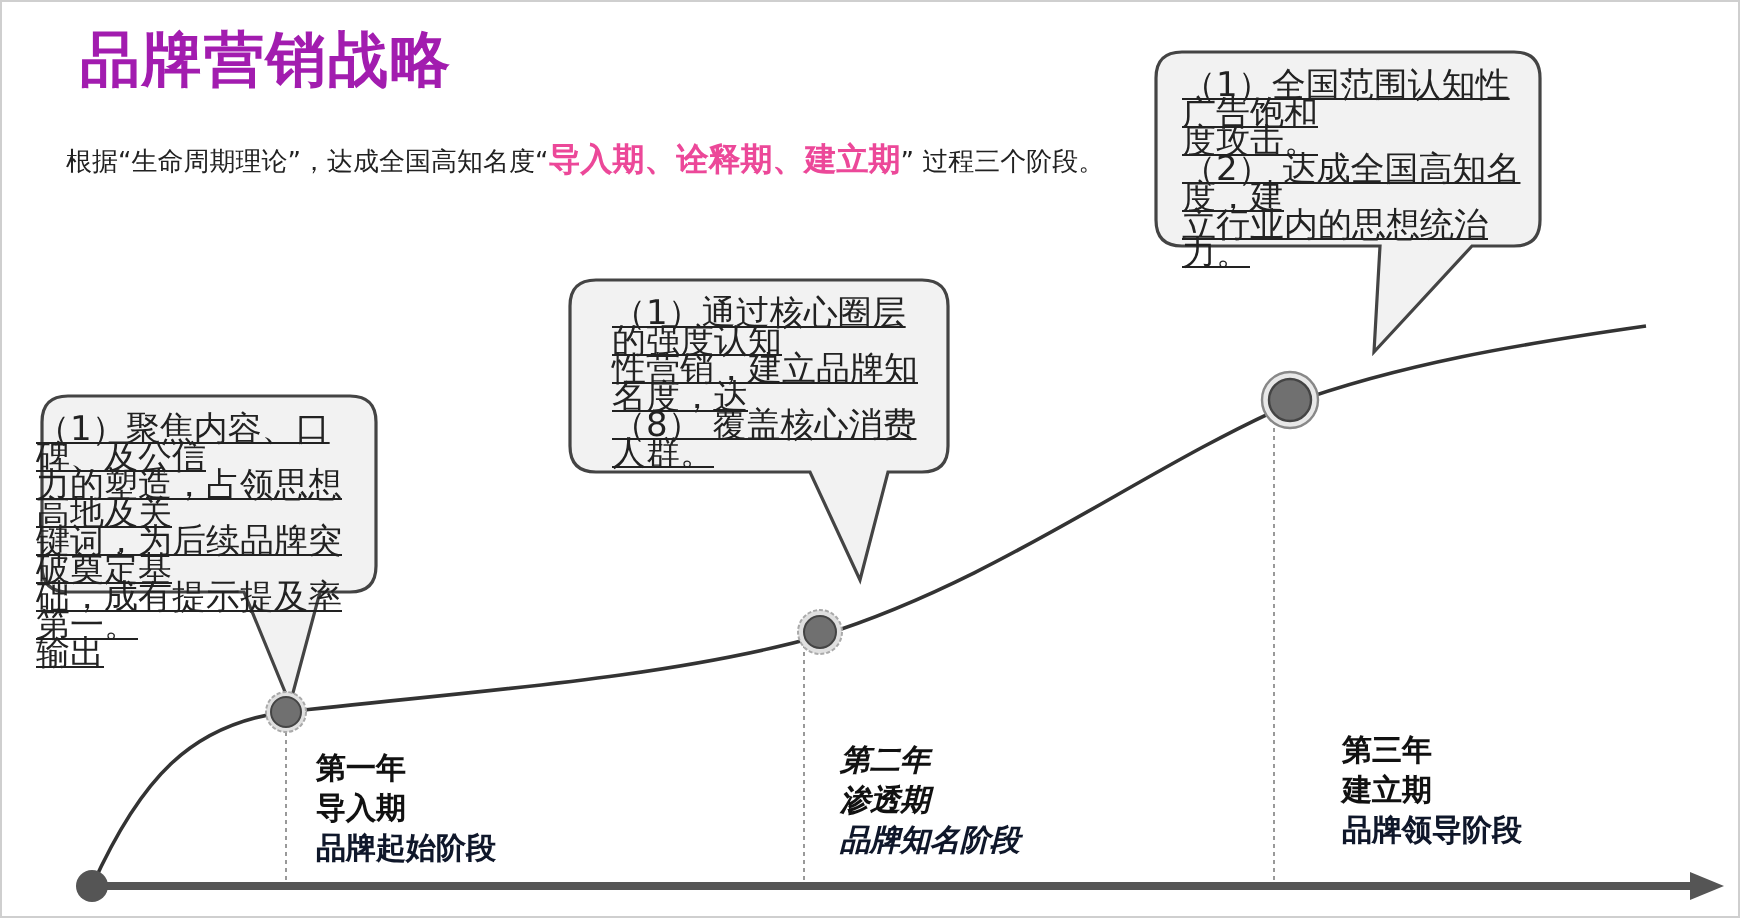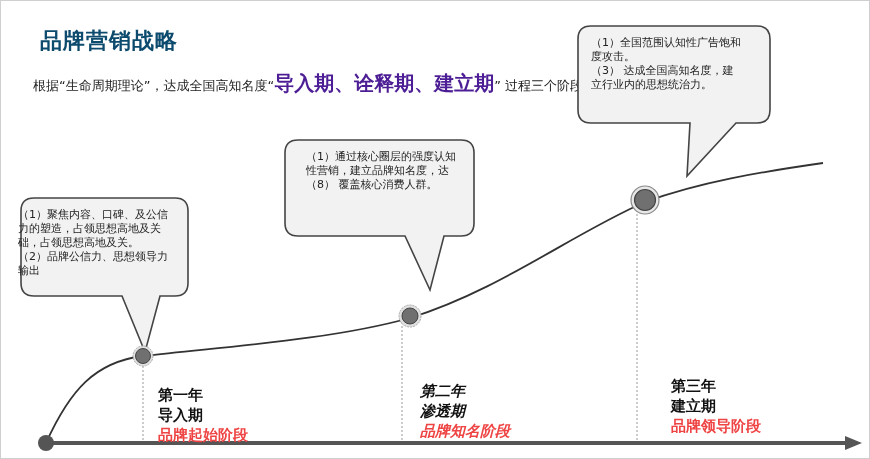--- a/index.html
+++ b/index.html
@@ -1,25 +1,25 @@
 <!DOCTYPE html>
 <html><head>
   <meta charset="utf-8">
   <style>
     html, body { margin: 0; padding: 0; background: #ffffff; }
     body { width: 870px; height: 459px; overflow: hidden; position: relative; font-family: "DejaVu Sans", sans-serif; }
     .frame { position: absolute; left: 0; top: 0; width: 868px; height: 457px; border: 1px solid #cfcfcf; background: #fff; }
-    .title { position: absolute; left: 40px; top: 10px; font-size: 22px; font-weight: bold; color: #0c4a6e; letter-spacing: 1px; white-space: nowrap; margin-top: 16px; }
+    .title { position: absolute; left: 40px; top: 10px; font-size: 30px; font-weight: bold; color: #a21caf; letter-spacing: 1px; white-space: nowrap; }
     .intro { position: absolute; left: 33px; top: 70px; font-size: 13px; color: #222; white-space: nowrap; }
-    .intro .bold { font-weight: bold; font-size: 20px; color: #4c1d95; }
+    .intro .bold { font-weight: bold; font-size: 16px; color: #ec4899; }
     .intro .q { font-size: 13px; }
     svg.diagram { position: absolute; left: 0; top: 0; }
-    .callout-text { position: absolute; font-size: 11px; line-height: 14px; color: #222; }
-    .stage { position: absolute; font-size: 15px; font-weight: bold; line-height: 20px; color: #111; white-space: nowrap; margin-top: 11px; }
-    .stage .red { color: #ef4444; }
+    .callout-text { position: absolute; font-size: 17px; line-height: 14px; color: #222; text-decoration: underline; }
+    .stage { position: absolute; font-size: 15px; font-weight: bold; line-height: 20px; color: #111; white-space: nowrap; }
+    .stage .red { color: #0f172a; }
   </style>
 </head>
 <body>
 
 <div class="frame"></div>
 
 <div class="title">品牌营销战略</div>
 
 <div class="intro"><span>根据“生命周期理论”，达成全国高知名度</span><span class="q">“</span><span class="bold">导入期、诠释期、建立期</span><span class="q">”</span><span> 过程三个阶段。</span></div>
 
@@ -51,33 +51,33 @@
   </g>
   <g>
     <circle cx="645" cy="200" r="14" fill="#e8e8e8" stroke="#888" stroke-width="1.2"></circle>
     <circle cx="645" cy="200" r="10.5" fill="#707070" stroke="#444" stroke-width="1.2"></circle>
   </g>
 </svg>
 
 <div class="callout-text" style="left:18px; top:208px; width:156px;">
   <div>（1）聚焦内容、口碑、及公信</div>
   <div>力的塑造，占领思想高地及关</div>
-  <div>础，占领思想高地及关。</div>
-  <div>（2）品牌公信力、思想领导力</div>
+  <div>键词，为后续品牌突破奠定基</div>
+  <div>础，成有提示提及率第一。</div>
   <div>输出</div>
 </div>
 <div class="callout-text" style="left:306px; top:150px; width:162px;">
   <div>（1）通过核心圈层的强度认知</div>
   <div>性营销，建立品牌知名度，达</div>
   <div>（8） 覆盖核心消费人群。</div>
 </div>
 <div class="callout-text" style="left:591px; top:36px; width:170px;">
   <div>（1）全国范围认知性广告饱和</div>
   <div>度攻击。</div>
-  <div>（3） 达成全国高知名度，建</div>
+  <div>（2） 达成全国高知名度，建</div>
   <div>立行业内的思想统治力。</div>
 </div>
 
 <div class="stage" style="left:158px; top:374px;">
   <div>第一年</div>
   <div>导入期</div>
   <div class="red">品牌起始阶段</div>
 </div>
 <div class="stage" style="left:420px; top:370px;font-style:italic;">
   <div>第二年</div>

